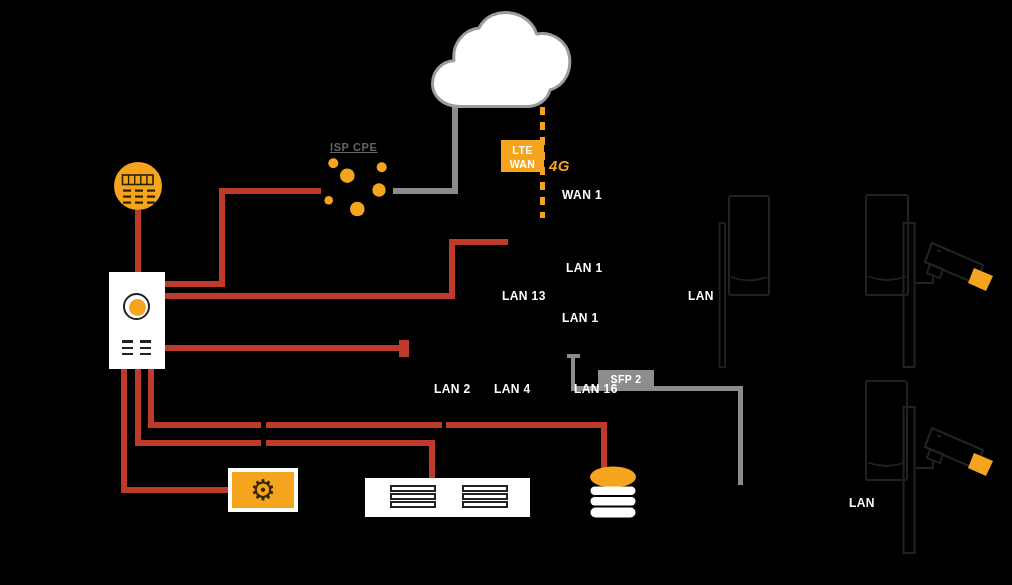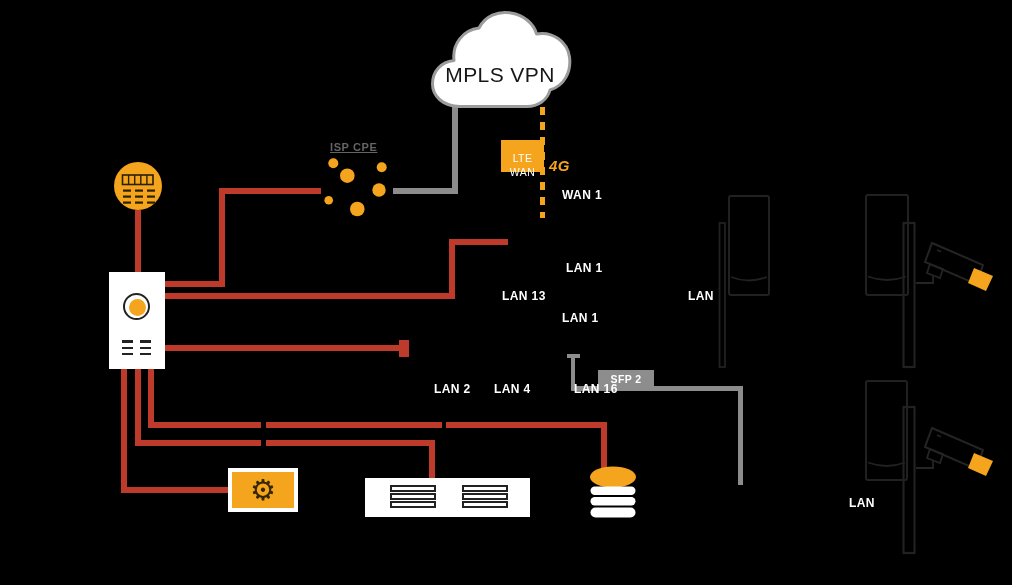--- a/index.html
+++ b/index.html
@@ -27,22 +27,22 @@
   .isp-label{
     position:absolute;z-index:3;color:#646464;font-size:11px;font-weight:700;
     letter-spacing:.6px;white-space:nowrap;text-decoration:underline;
   }
   .cloud-label{
     position:absolute;z-index:3;color:#161616;font-size:21px;font-weight:500;
     letter-spacing:.4px;text-align:center;
   }
   .lte-box{
     position:absolute;z-index:3;left:501px;top:140px;width:43px;height:32px;
-    background:#F5A51D;color:#fff;font-size:10.5px;font-weight:400;line-height:1.35;
-    text-align:center;letter-spacing:.4px;padding-top:11px;box-sizing:border-box;
+    background:#F5A51D;color:#fff;font-size:10.5px;font-weight:700;line-height:1.35;
+    text-align:center;letter-spacing:.4px;padding-top:3px;box-sizing:border-box;
   }
   .badge-4g{
     position:absolute;z-index:3;left:549px;top:157px;color:#F5A51D;
     font-size:15px;font-weight:800;font-style:italic;letter-spacing:.5px;
   }
   .sfp-box{
     position:absolute;z-index:3;left:598px;top:370px;width:56px;height:18px;
     background:#8d8d8d;color:#fff;font-size:10.5px;font-weight:700;
     text-align:center;line-height:18px;letter-spacing:.4px;
   }
@@ -207,21 +207,20 @@
 
   <div class="server-box">
     <div class="slot" style="left:24.5px;top:7px;"></div>
     <div class="slot" style="left:24.5px;top:15px;"></div>
     <div class="slot" style="left:24.5px;top:23px;"></div>
     <div class="slot" style="left:96.5px;top:7px;"></div>
     <div class="slot" style="left:96.5px;top:15px;"></div>
     <div class="slot" style="left:96.5px;top:23px;"></div>
   </div>
 
-  <div class="cloud-label" style="left:430px;top:63px;width:140px;">MPLS VPN</div>
   <div class="isp-label" style="left:330px;top:141px;">ISP CPE</div>
 
   <div class="port-label" style="left:562px;top:188px;">WAN 1</div>
   <div class="port-label" style="left:566px;top:261px;">LAN 1</div>
   <div class="port-label" style="left:502px;top:289px;">LAN 13</div>
   <div class="port-label" style="left:562px;top:311px;">LAN 1</div>
   <div class="port-label centered" style="left:388px;top:382px;width:36px;">LAN 2</div>
   <div class="port-label centered" style="left:448px;top:382px;width:36px;">LAN 4</div>
   <div class="port-label centered" style="left:528px;top:382px;width:40px;">LAN 16</div>
 

